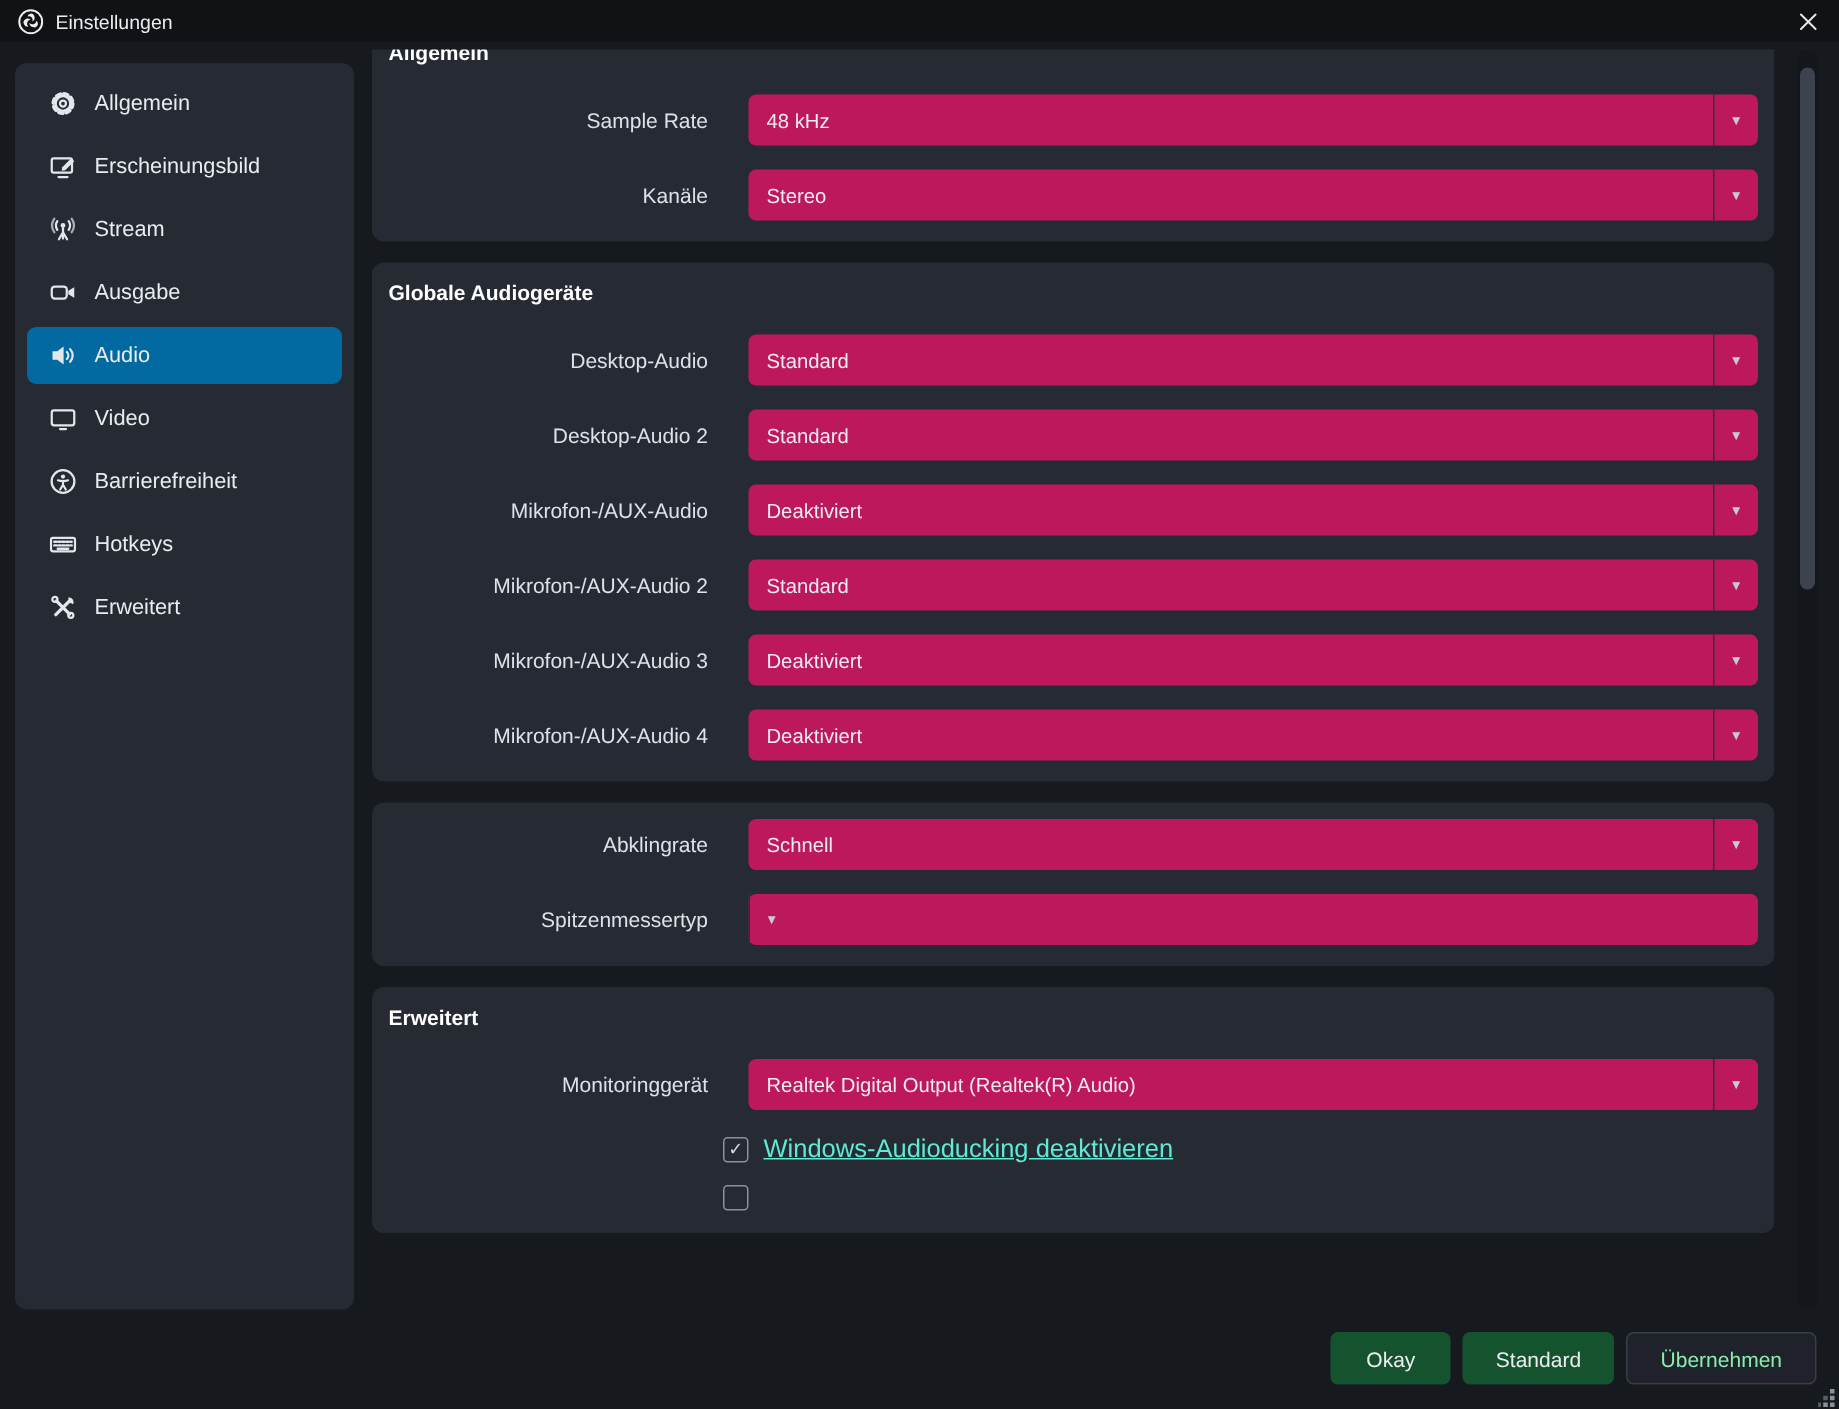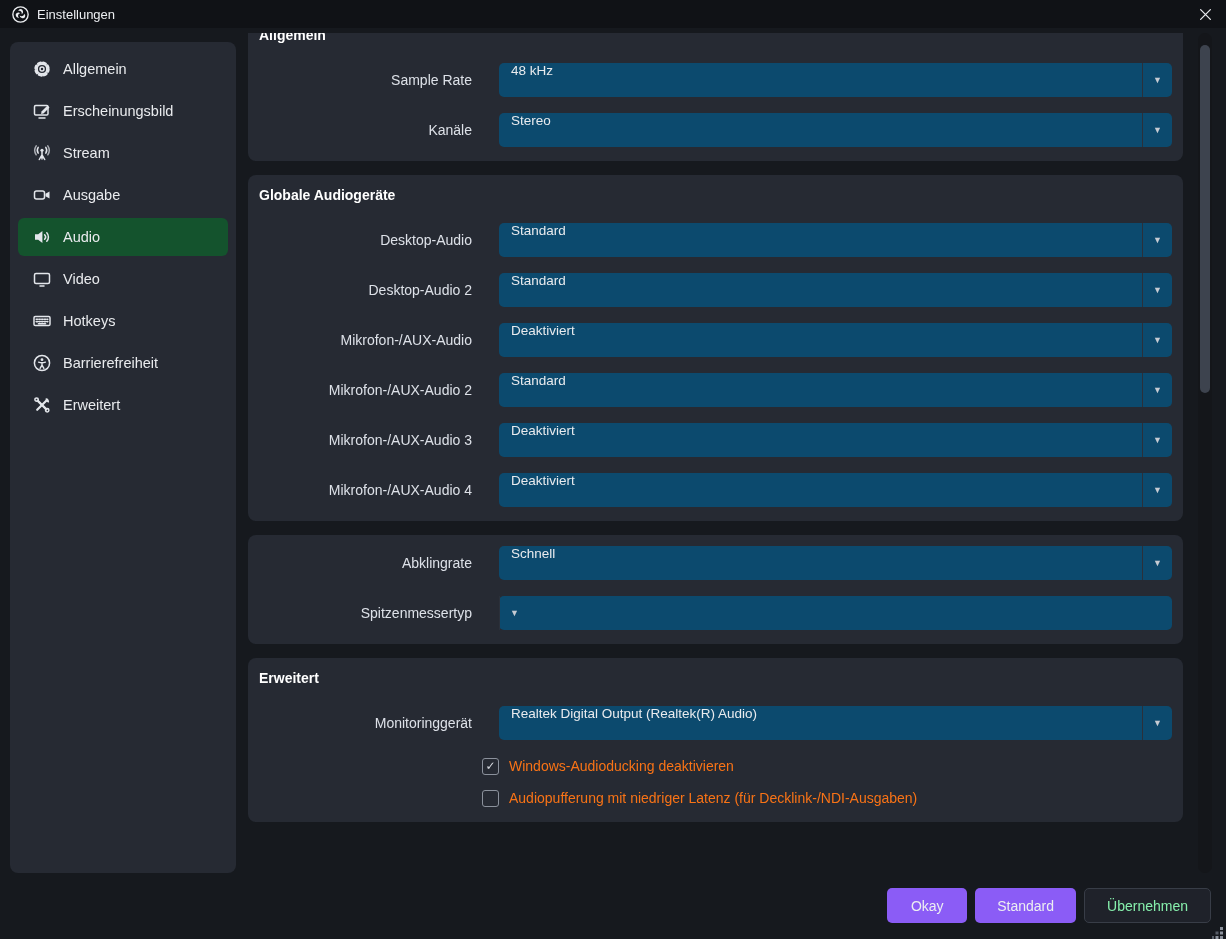--- a/index.html
+++ b/index.html
@@ -27,21 +27,21 @@
   .sidebar {
     position:absolute; left:10px; top:42px; width:226px; height:831px;
     background:#262a33; border-radius:8px; padding:8px 8px;
   }
   .nav-item {
     display:flex; align-items:center; height:38px; margin-bottom:4px;
     border-radius:6px; padding-left:14px; cursor:pointer;
     font-size:14.5px; color:#e9ebee;
   }
   .nav-item .nav-icon { width:19px; height:19px; margin-right:12px; display:flex; align-items:center; justify-content:center; }
-  .nav-item.selected { background:#14532d; }
+  .nav-item.selected { background:#0369a1; }
   svg.ic { stroke:#e3e6eb; fill:none; stroke-width:1.5; stroke-linecap:round; stroke-linejoin:round; }
   svg.ic .f { fill:#e3e6eb; stroke:none; }
 
   
   .main-viewport {
     position:absolute; left:248px; top:33px; width:935px; height:840px;
     overflow:hidden; background:transparent;
   }
   .card {
     background:#262a33; border-radius:8px;
@@ -49,60 +49,60 @@
   }
   .card.first { margin-top:-18px; }
   .card h2 { font-size:14px; font-weight:bold; color:#ffffff; line-height:18px; margin-bottom:19px; }
   .form-row { display:flex; align-items:center; margin-bottom:16px; }
   .form-row:last-child { margin-bottom:0; }
   .form-label {
     width:213px; text-align:right; margin-right:27px;
     font-size:14px; color:#dde1e8; flex:0 0 auto;
   }
   .dropdown {
-    flex:1 1 auto; height:34px; background:#0c4a6e; border-radius:5px;
-    display:flex; cursor:pointer; position:relative;
+    flex:1 1 auto; height:34px; background:#be185d; border-radius:5px;
+    display:flex; align-items:center; cursor:pointer; position:relative;
   }
   .dropdown .dd-value { font-size:13.5px; color:#e9ebee; padding-left:12px; flex:1 1 auto; }
   .dropdown .dd-arrow-box {
     width:30px; height:100%; border-left:1px solid #2b303a;
     display:flex; align-items:center; justify-content:center; flex:0 0 auto;
   }
   .dropdown .dd-arrow { font-size:9px; color:#c6cbd3; line-height:1; }
 
   .checkbox-row {
     display:flex; align-items:center; margin-left:223px; margin-bottom:12px;
     margin-top:0; height:20px; cursor:pointer;
   }
   .checkbox-row:last-child { margin-bottom:0; }
   .checkbox-box {
     width:17px; height:17px; border:1.5px solid #8b919c; border-radius:3px;
     display:flex; align-items:center; justify-content:center;
     font-size:12px; color:#d6dae0; flex:0 0 auto;
   }
-  .checkbox-label { margin-left:10px; font-size:14px; color:#f97316; }
+  .checkbox-label { margin-left:10px; font-size:17px; color:#5eead4;text-decoration:underline; }
   .cb-gap { margin-top:12px; }
 
   
   .scrollbar {
     position:absolute; left:1198px; top:33px; width:14px; height:840px;
     background:#14161a; border-radius:7px;
   }
   .scroll-thumb {
     position:absolute; left:2px; top:12px; width:10px; height:348px;
     background:#3d434e; border-radius:5px; cursor:grab;
   }
 
   
   .footer {
     position:absolute; right:15px; bottom:16px; display:flex; gap:8px;
   }
   .btn {
     height:35px; min-width:80px; padding:0 22px; border-radius:5px;
-    background:#8b5cf6; border:none; color:#eceef1; font-size:14px;
+    background:#14532d; border:none; color:#eceef1; font-size:14px;
     font-family:inherit; cursor:pointer;
   }
   .btn.disabled {
     background:#1f222a; border:1px solid #383d47; color:#86efac; cursor:default;
   }
   .resize-grip { position:absolute; right:2px; bottom:2px; width:12px; height:12px; }
 </style>
 </head>
 <body>
 
@@ -185,38 +185,38 @@
           <rect x="1.5" y="3.5" width="15" height="10" rx="1.5"></rect>
           <path d="M7 16h4"></path>
         </svg>
       </span>
       <span>Video</span>
     </div>
 
     <div class="nav-item">
       <span class="nav-icon">
         <svg class="ic" width="18" height="18" viewBox="0 0 18 18">
+          <circle cx="9" cy="9" r="7.6"></circle>
+          <circle class="f" cx="9" cy="5.7" r="1.4"></circle>
+          <path d="M5.6 8.2c2.2.7 4.6.7 6.8 0M9 8.6v2.6M9 11.2l-1.9 3.2M9 11.2l1.9 3.2" stroke-width="1.4"></path>
+        </svg>
+      </span>
+      <span>Barrierefreiheit</span>
+    </div>
+
+    <div class="nav-item">
+      <span class="nav-icon">
+        <svg class="ic" width="18" height="18" viewBox="0 0 18 18">
           <rect x="1" y="4.5" width="16" height="9" rx="1.3"></rect>
           <path d="M3.2 7.2h11.6" stroke-dasharray="1.4 1.3" stroke-width="1.6"></path>
           <path d="M3.2 9.6h11.6" stroke-dasharray="1.4 1.3" stroke-width="1.6"></path>
           <path d="M5.5 11.8h7" stroke-width="1.6"></path>
         </svg>
       </span>
       <span>Hotkeys</span>
-    </div>
-
-    <div class="nav-item">
-      <span class="nav-icon">
-        <svg class="ic" width="18" height="18" viewBox="0 0 18 18">
-          <circle cx="9" cy="9" r="7.6"></circle>
-          <circle class="f" cx="9" cy="5.7" r="1.4"></circle>
-          <path d="M5.6 8.2c2.2.7 4.6.7 6.8 0M9 8.6v2.6M9 11.2l-1.9 3.2M9 11.2l1.9 3.2" stroke-width="1.4"></path>
-        </svg>
-      </span>
-      <span>Barrierefreiheit</span>
     </div>
 
     <div class="nav-item">
       <span class="nav-icon">
         <svg class="ic" width="18" height="18" viewBox="0 0 18 18">
           <path d="M4.2 13.8L13 5" stroke-width="2.2"></path>
           <path d="M12.6 2.4a3 3 0 013.1 4.4l-2.2-1.1-.9-.9z" class="f"></path>
           <path d="M4.6 4.6l8.8 8.8" stroke-width="2.2"></path>
           <circle cx="3.6" cy="3.6" r="1.7"></circle>
           <circle cx="14.2" cy="14.2" r="1.7"></circle>
@@ -338,21 +338,20 @@
               <span class="dd-arrow">▼</span>
             </span>
         </div>
       </div>
       <div class="checkbox-row cb-gap">
         <span class="checkbox-box">✓</span>
         <span class="checkbox-label">Windows-Audioducking deaktivieren</span>
       </div>
       <div class="checkbox-row">
         <span class="checkbox-box"></span>
-        <span class="checkbox-label">Audiopufferung mit niedriger Latenz (für Decklink-/NDI-Ausgaben)</span>
       </div>
     </section>
   </div>
 
   <div class="scrollbar">
     <div class="scroll-thumb"></div>
   </div>
 
   <div class="footer">
     <button class="btn">Okay</button>

